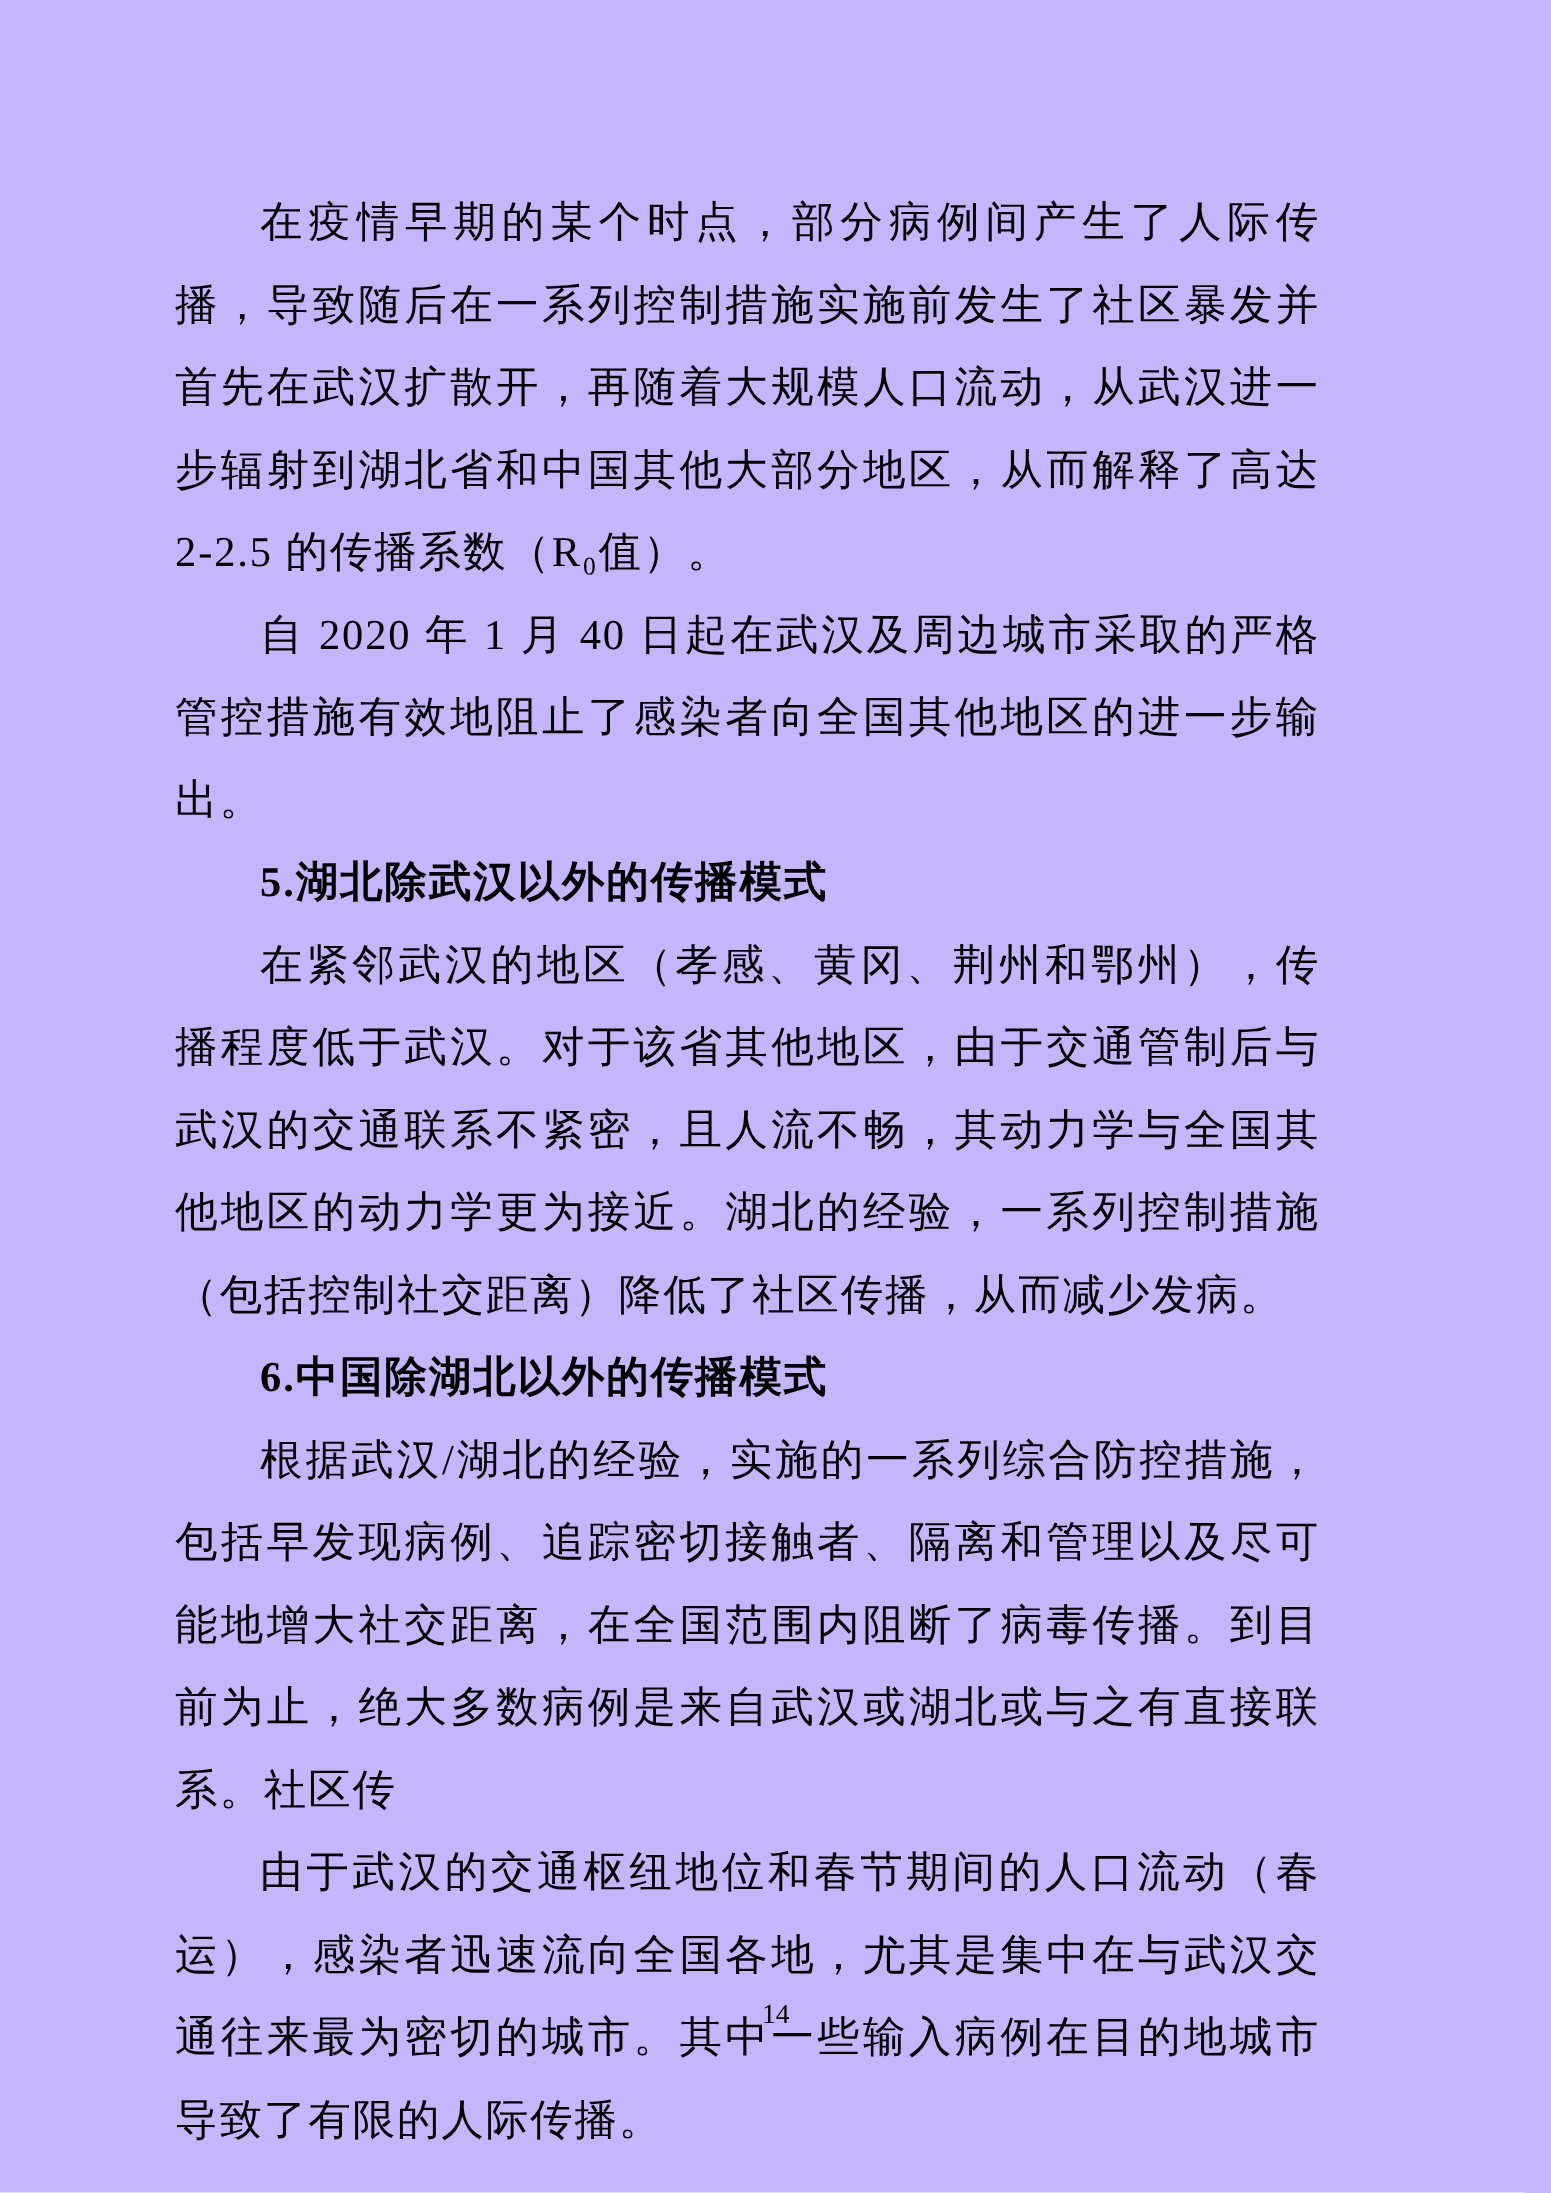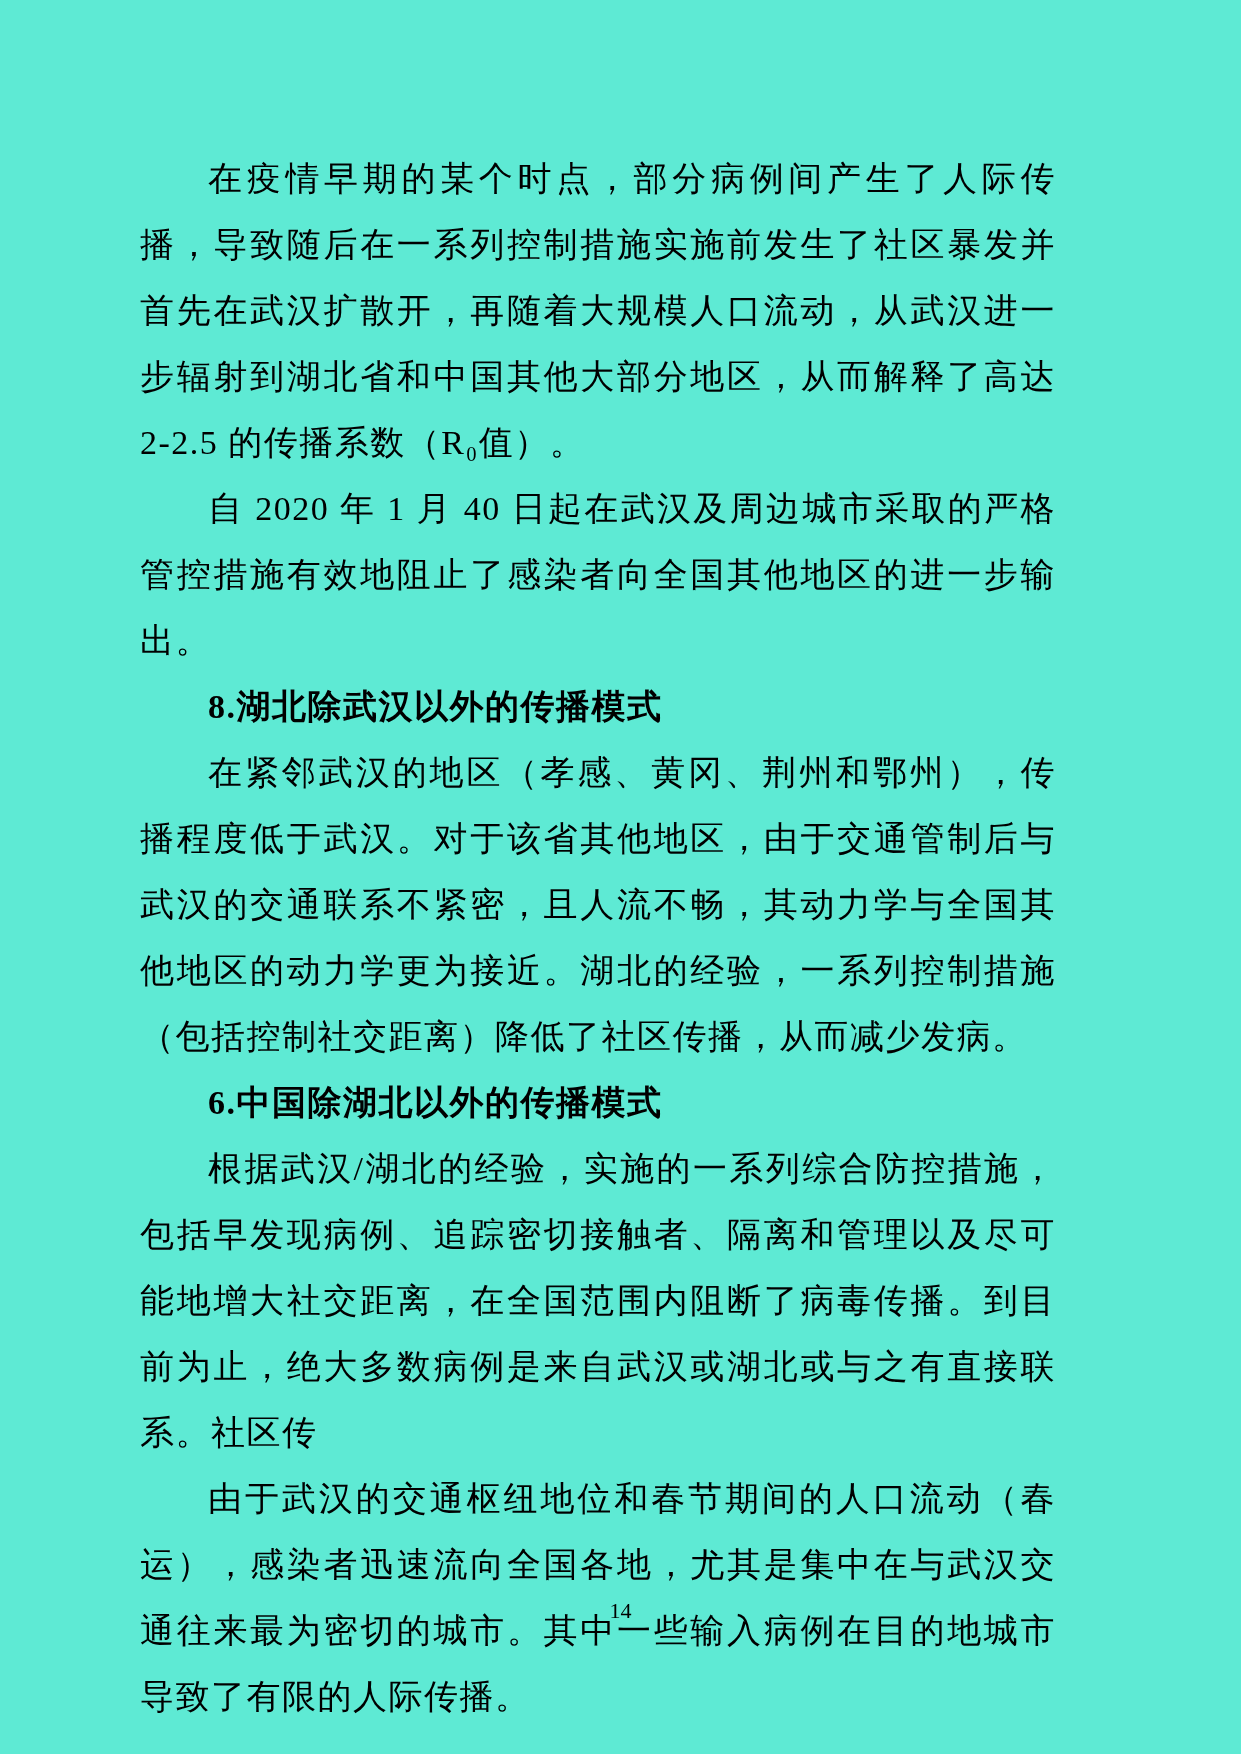--- a/index.html
+++ b/index.html
@@ -4,21 +4,21 @@
 <style>
   html, body {
     margin: 0;
     padding: 0;
     background: #ffffff;
   }
   .page {
     position: relative;
     width: 1241px;
     height: 1754px;
-    background: #5eead4;
+    background: #c4b5fd;
     color: #000000;
     font-family: "Liberation Serif", "DejaVu Serif", serif;
     overflow: hidden;
   }
   .content {
     position: absolute;
     left: 140px;
     top: 146px;
     width: 916px;
   }
@@ -52,20 +52,20 @@
     letter-spacing: 0;
   }
 </style>
 </head>
 <body>
 
 <div class="page">
   <div class="content">
     <p class="para">在疫情早期的某个时点，部分病例间产生了人际传播，导致随后在一系列控制措施实施前发生了社区暴发并首先在武汉扩散开，再随着大规模人口流动，从武汉进一步辐射到湖北省和中国其他大部分地区，从而解释了高达 2-2.5 的传播系数（R₀值）。</p>
     <p class="para">自 2020 年 1 月 40 日起在武汉及周边城市采取的严格管控措施有效地阻止了感染者向全国其他地区的进一步输出。</p>
-    <h2 class="heading">8.湖北除武汉以外的传播模式</h2>
+    <h2 class="heading">5.湖北除武汉以外的传播模式</h2>
     <p class="para">在紧邻武汉的地区（孝感、黄冈、荆州和鄂州），传播程度低于武汉。对于该省其他地区，由于交通管制后与武汉的交通联系不紧密，且人流不畅，其动力学与全国其他地区的动力学更为接近。湖北的经验，一系列控制措施（包括控制社交距离）降低了社区传播，从而减少发病。</p>
     <h2 class="heading">6.中国除湖北以外的传播模式</h2>
     <p class="para">根据武汉/湖北的经验，实施的一系列综合防控措施，包括早发现病例、追踪密切接触者、隔离和管理以及尽可能地增大社交距离，在全国范围内阻断了病毒传播。到目前为止，绝大多数病例是来自武汉或湖北或与之有直接联系。社区传</p>
     <p class="para">由于武汉的交通枢纽地位和春节期间的人口流动（春运），感染者迅速流向全国各地，尤其是集中在与武汉交通往来最为密切的城市。其中一些输入病例在目的地城市导致了有限的人际传播。</p>
   </div>
   <div class="page-number">14</div>
 </div>
 
 </body></html>

